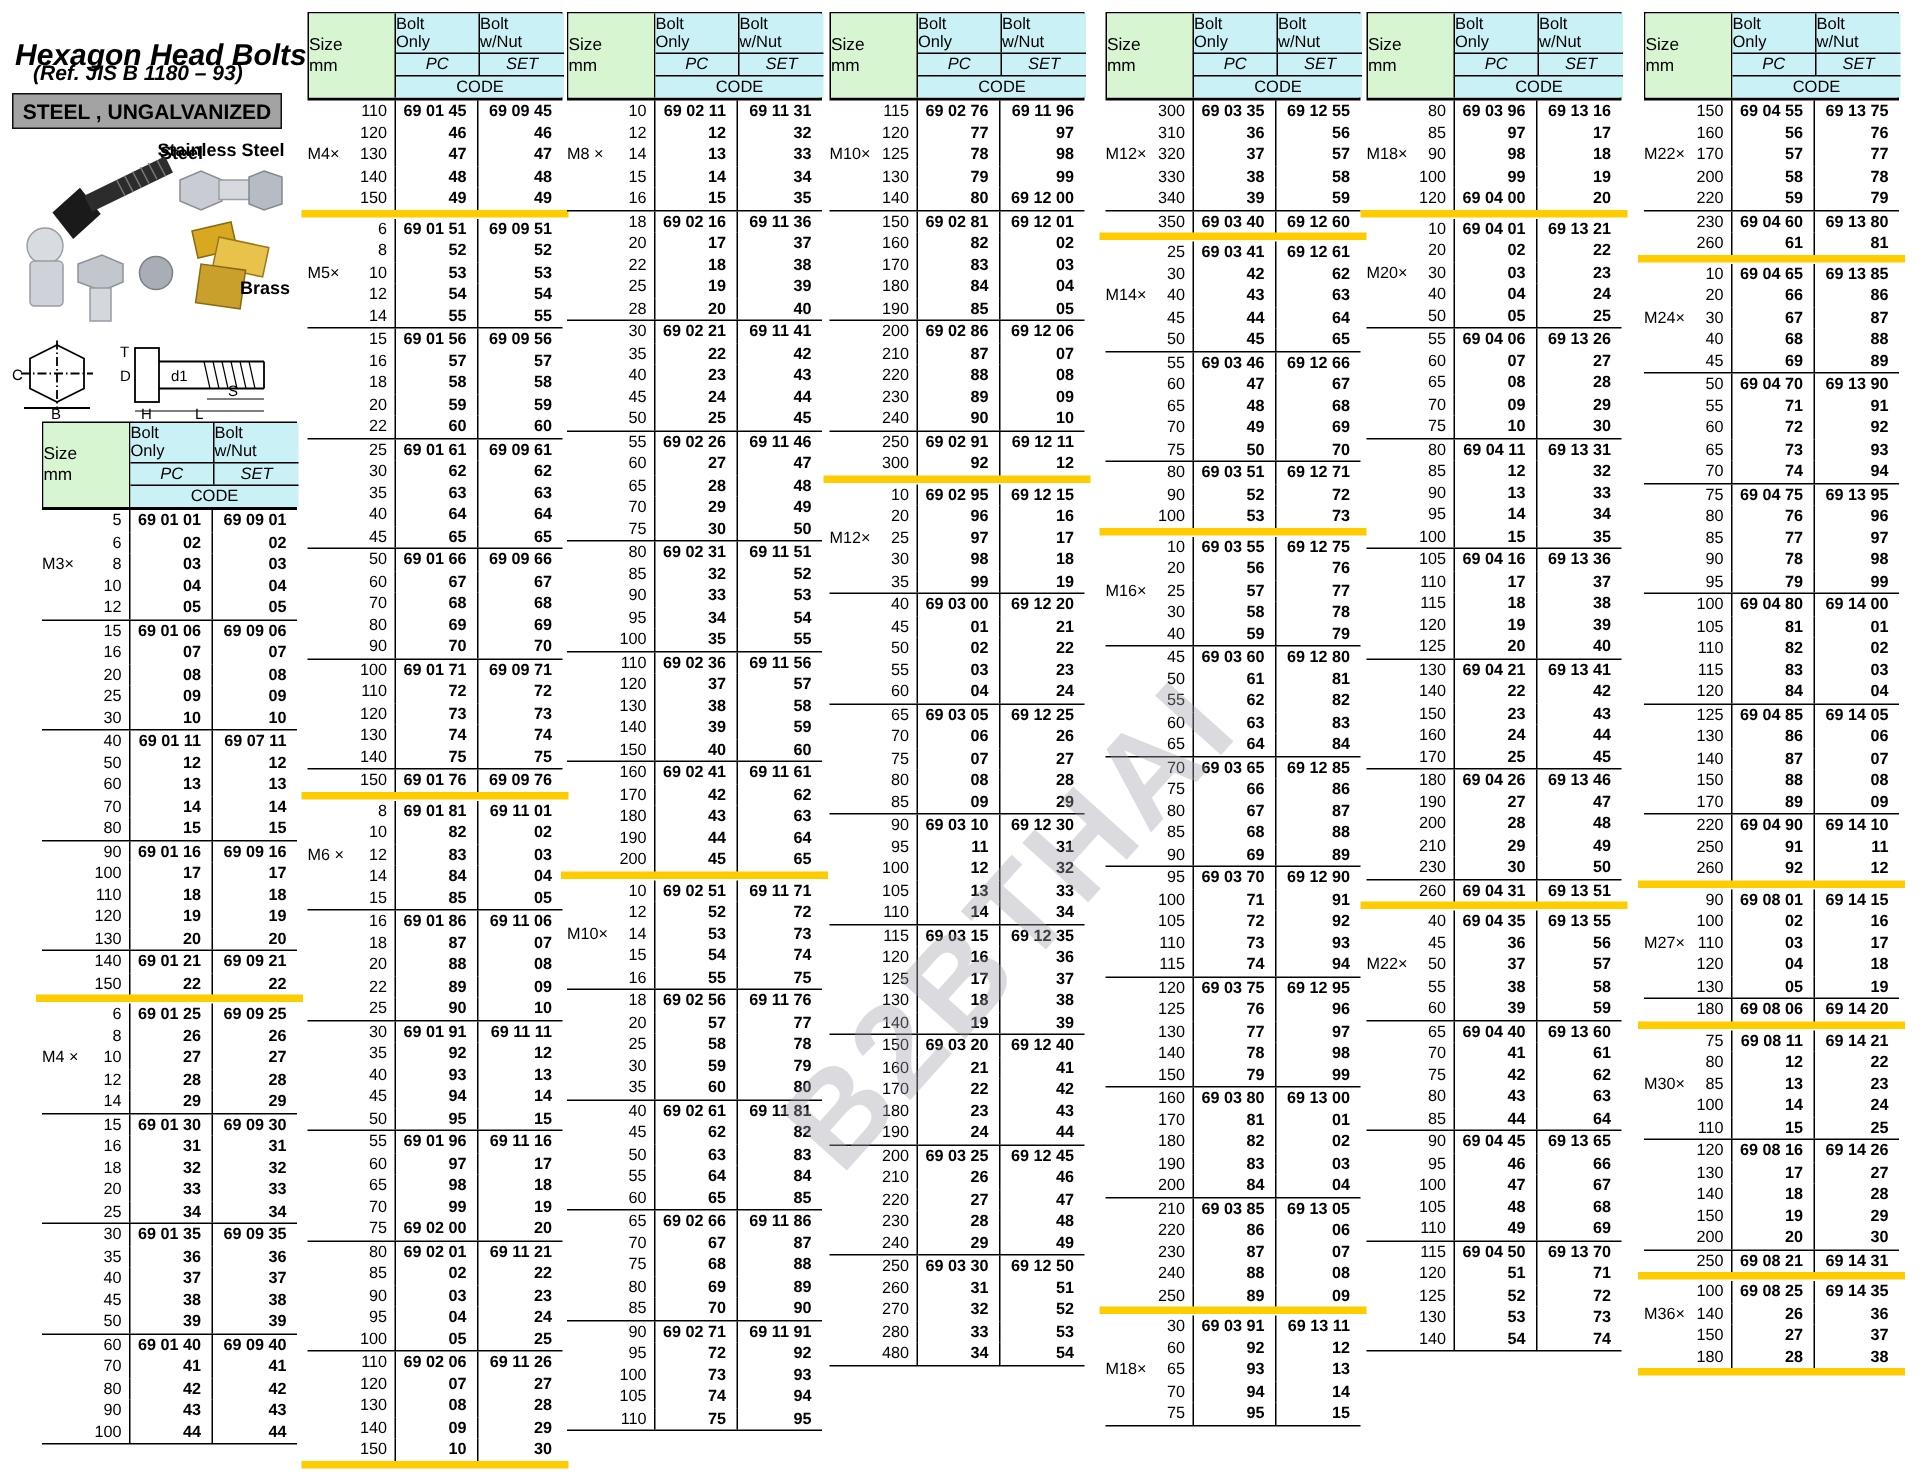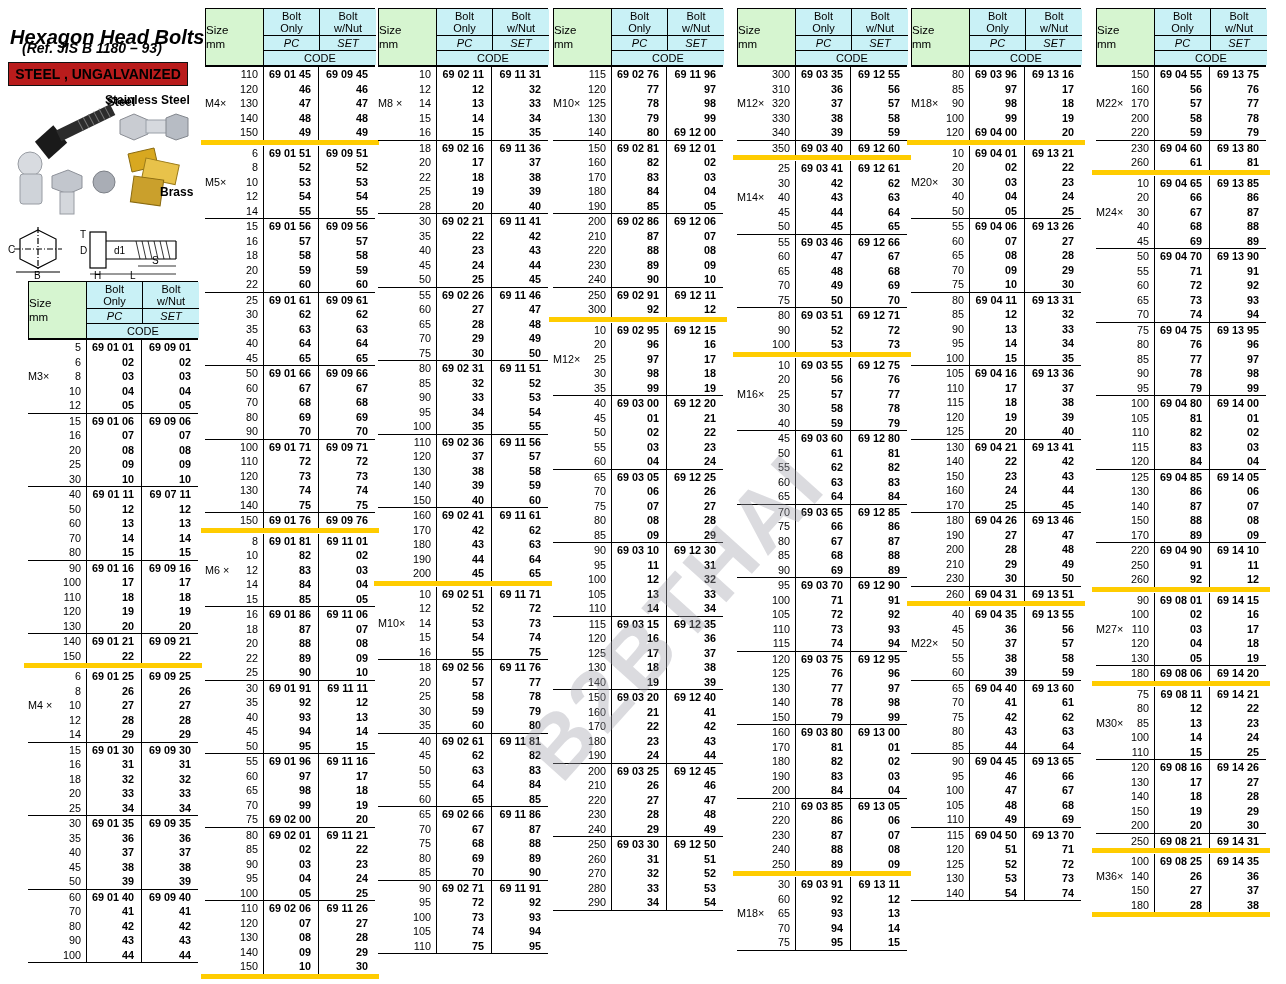--- a/index.html
+++ b/index.html
@@ -2,41 +2,41 @@
 <html><head>
 <meta charset="utf-8">
 <style>
   html,body{margin:0;padding:0;background:#fff;}
   body{font-family:"Liberation Sans",sans-serif;color:#000;}
   #page{position:relative;width:1286px;height:984px;background:#fff;overflow:hidden;}
 
   
   #title{position:absolute;left:10px;top:26px;width:195px;font-size:20px;font-weight:bold;font-style:italic;letter-spacing:0;}
   #ref{position:absolute;left:22px;top:40px;width:180px;font-size:14px;font-weight:bold;font-style:italic;}
-  #banner{position:absolute;left:8px;top:62px;width:178px;height:22px;background:#b91c1c;border:1.5px solid #111;
+  #banner{position:absolute;left:8px;top:62px;width:178px;height:22px;background:#a3a3a3;border:1.5px solid #111;
           display:flex;align-items:center;justify-content:center;font-size:14px;font-weight:bold;}
   #photos{position:absolute;left:8px;top:92px;}
   #diagram{position:absolute;left:8px;top:226px;}
 
   
   #watermark{position:absolute;left:470px;top:560px;width:420px;font-size:86px;font-weight:bold;
              color:rgba(160,160,170,0.38);transform:rotate(-48deg);transform-origin:center;
              letter-spacing:4px;z-index:8;pointer-events:none;}
 
   
   .tcol{position:absolute;top:8px;width:170px;z-index:2;}
   #t0{left:28px;top:281px;}
   #t1{left:205px;} #t2{left:378px;} #t3{left:553px;} #t4{left:737px;} #t5{left:911px;} #t6{left:1096px;}
 
   .thead{display:grid;grid-template-columns:58px 112px;border:1px solid #000;border-bottom:2.5px solid #000;}
   .h-size{background:#d6f5d0;border-right:1px solid #000;display:flex;flex-direction:column;justify-content:center;
           font-size:11.5px;line-height:14px;}
   .h-right{background:#c9f1f6;}
   .h-top{display:grid;grid-template-columns:55px 57px;border-bottom:1px solid #000;}
-  .h-top .h-cell{text-align:center;font-size:11px;line-height:12px;padding-top:1px;height:25px;}
+  .h-top .h-cell{font-size:11px;line-height:12px;padding-top:1px;height:25px;}
   .h-cell+.h-cell{border-left:1px solid #000;}
   .h-sub{display:grid;grid-template-columns:55px 57px;border-bottom:1px solid #000;}
   .h-sub .h-cell{text-align:center;font-size:11px;line-height:14px;height:14px;font-style:italic;}
   .h-code{text-align:center;font-size:11px;line-height:14px;height:14px;}
 
   .sec{border-bottom:1.2px solid #000;}
   .sec.nob{border-bottom:none;}
   .ydiv{height:5px;background:#ffcc00;margin:0 -4px 1px -4px;}
   .row{display:grid;grid-template-columns:58px 55px 57px;height:14.5px;line-height:14.6px;font-size:10.8px;}
   .c-size{position:relative;text-align:right;padding-right:5px;}
@@ -1407,21 +1407,21 @@
           <div class="c-size">270</div>
           <div class="c-pc">32</div>
           <div class="c-set">52</div>
         </div>
         <div class="row">
           <div class="c-size">280</div>
           <div class="c-pc">33</div>
           <div class="c-set">53</div>
         </div>
         <div class="row">
-          <div class="c-size">290</div>
+          <div class="c-size">480</div>
           <div class="c-pc">34</div>
           <div class="c-set">54</div>
         </div>
       </div>
     </div>
   <div id="t4" class="tcol">
       <div class="thead">
         <div class="h-size">
           <div>Size</div>
           <div>mm</div>

